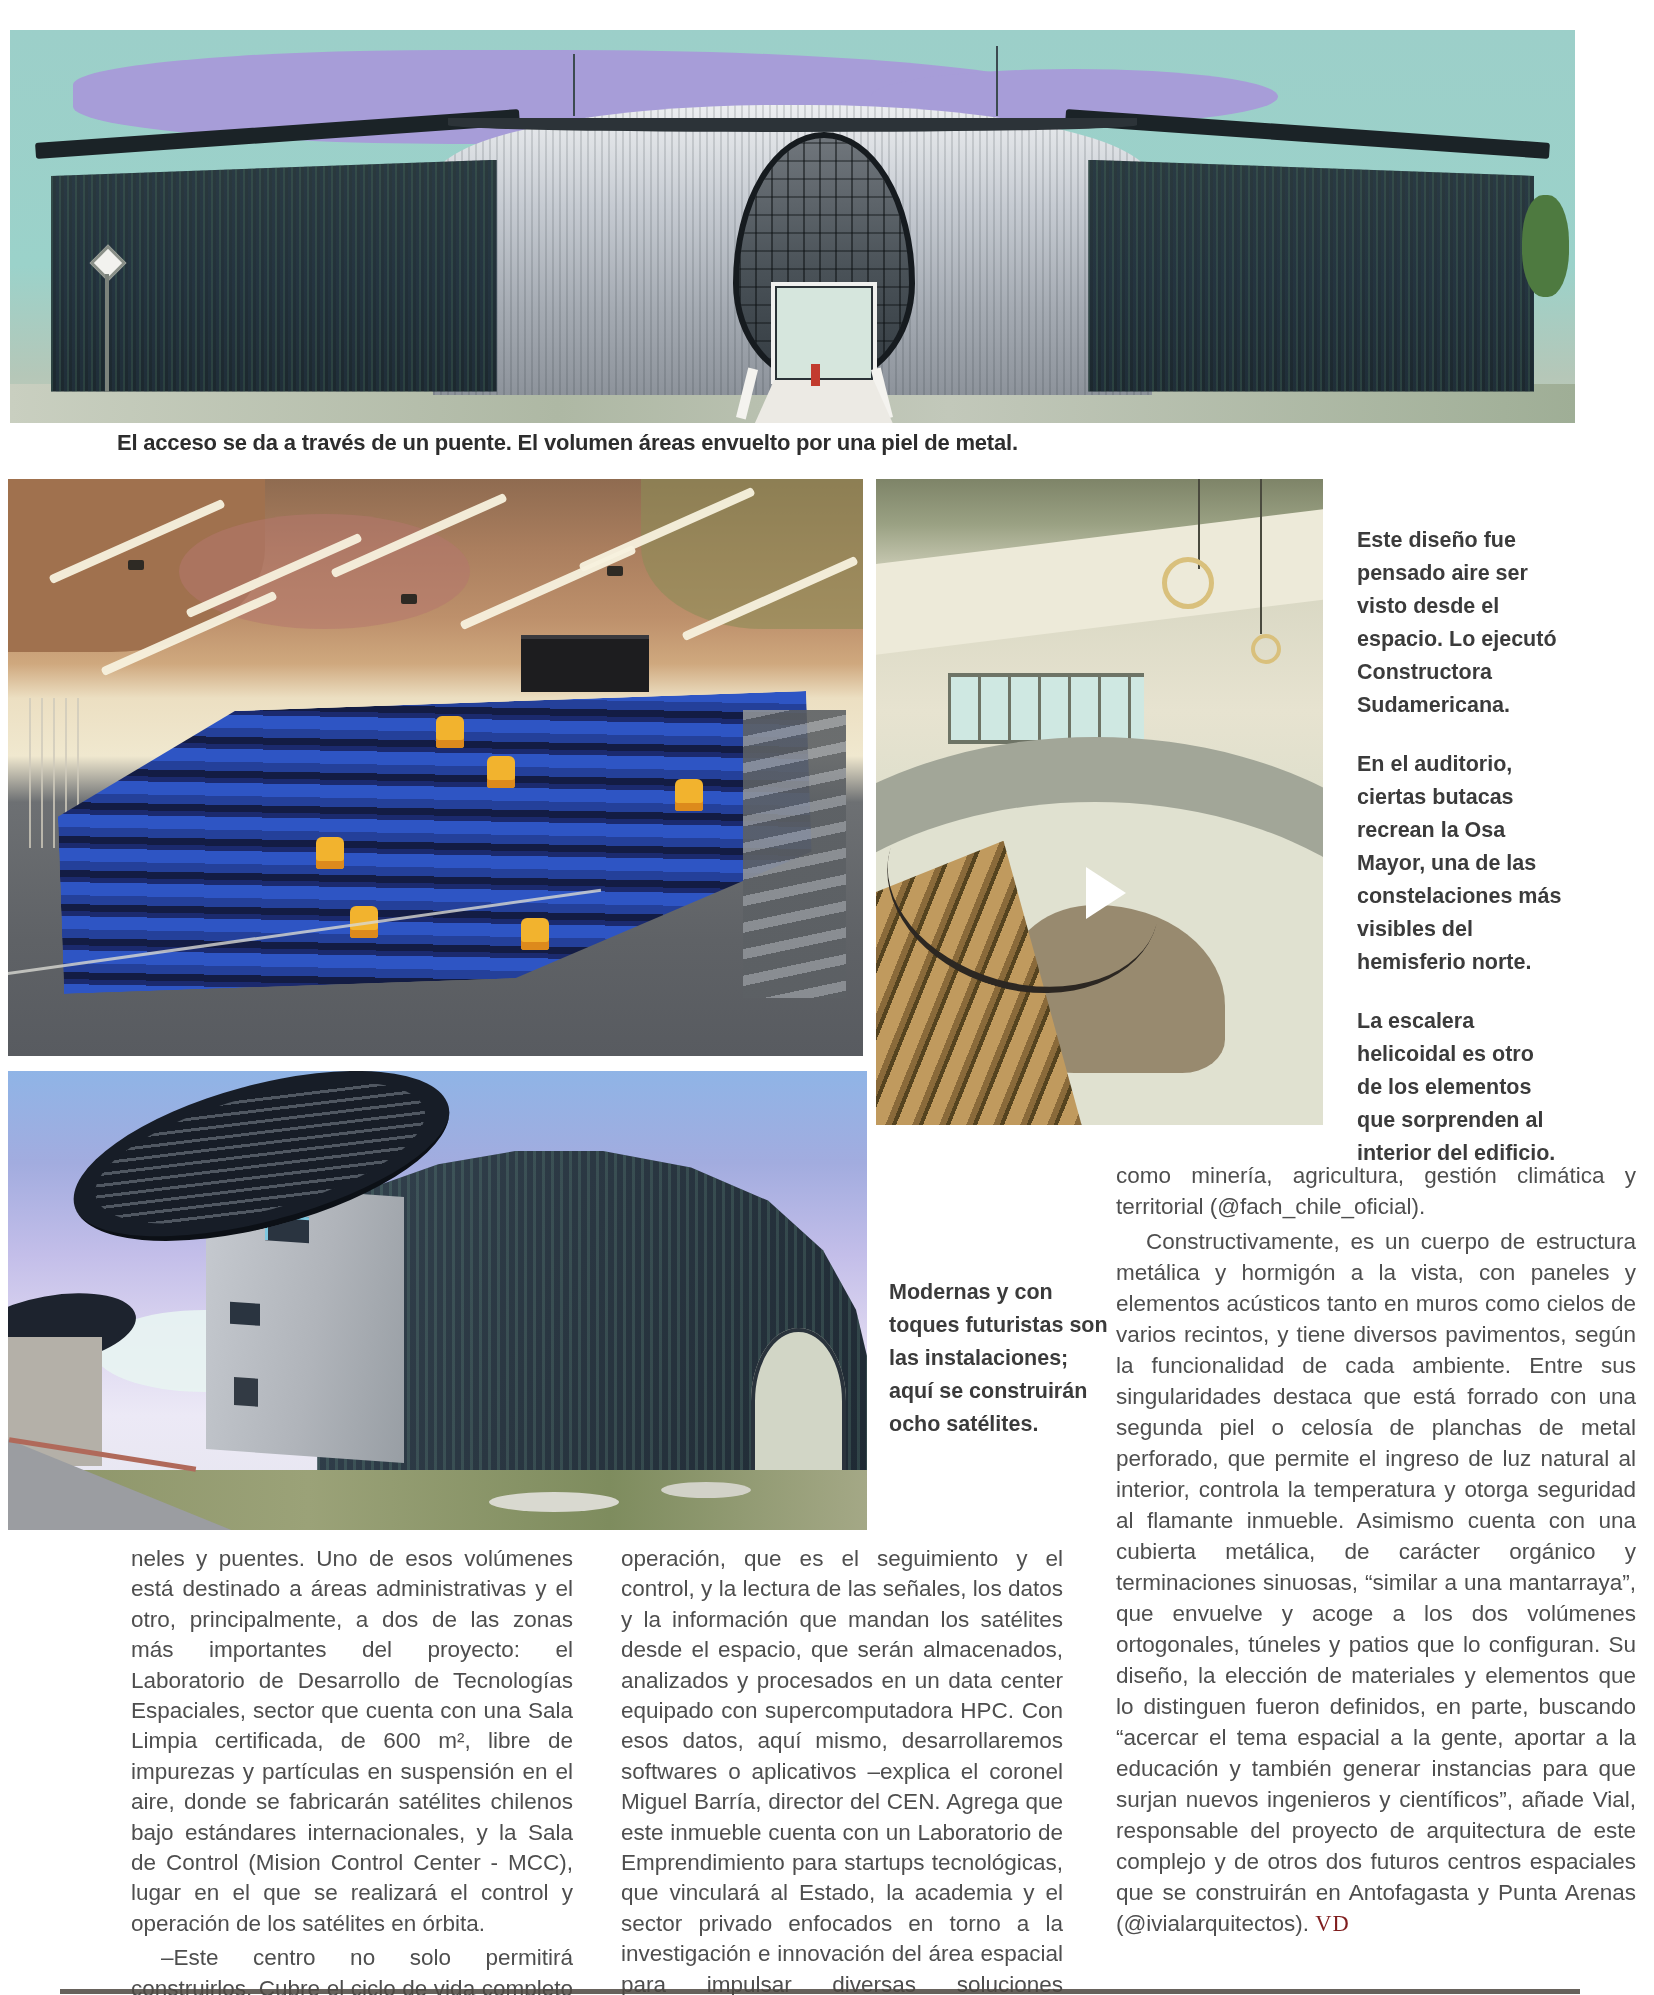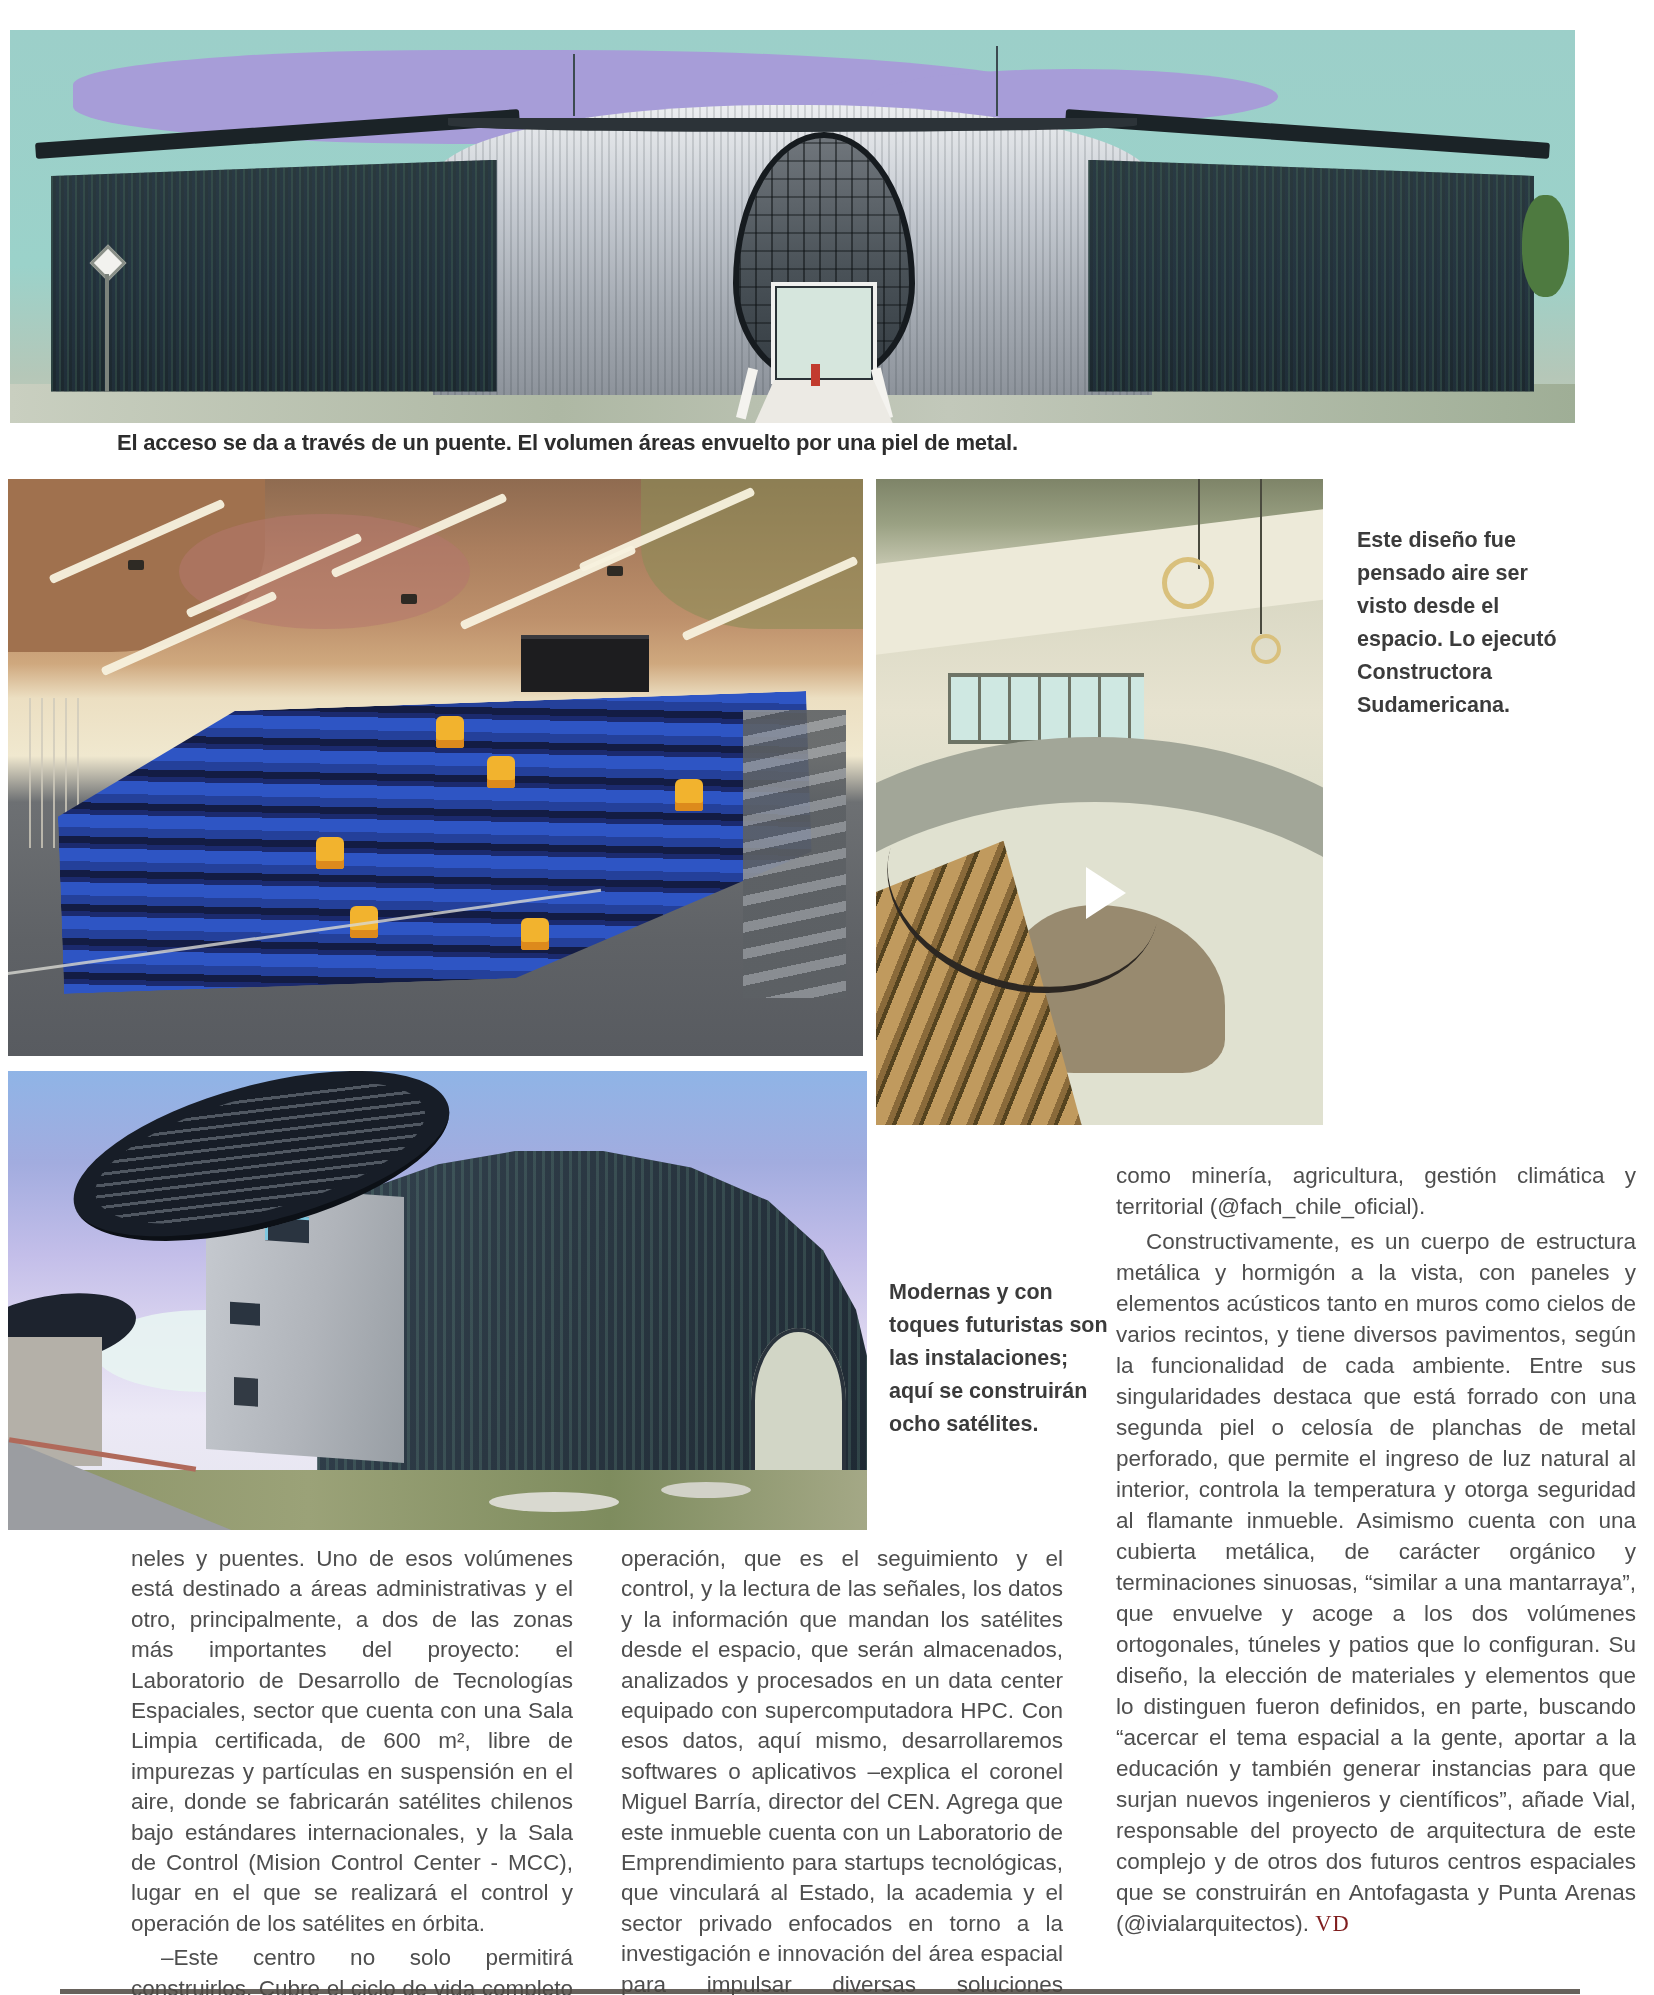--- a/index.html
+++ b/index.html
@@ -216,20 +216,22 @@
   <div class="abs ps-band-outer"></div>
   <div class="abs ps-band-inner"></div>
   <div class="abs ps-well"></div>
   <div class="abs ps-steps"></div>
   <div class="abs ps-rail"></div>
   <div class="abs ps-play"></div>
 </section>
 
 <aside class="abs note-col">
   <p>Este diseño fue pensado aire ser visto desde el espacio. Lo ejecutó Constructora Sudamericana.</p>
+  <p>En el auditorio, ciertas butacas recrean la Osa Mayor, una de las constelaciones más visibles del hemisferio norte.</p>
+  <p>La escalera helicoidal es otro de los elementos que sorprenden al interior del edificio.</p>
 </aside>
 
 <section class="abs photo-build">
   <div class="abs pb-cloud1"></div>
   <div class="abs pb-cloud2"></div>
   <div class="abs pb-main"></div>
   <div class="abs pb-archend"></div>
   <div class="abs pb-wing2"></div>
   <div class="abs pb-box2"></div>
   <div class="abs pb-box">

